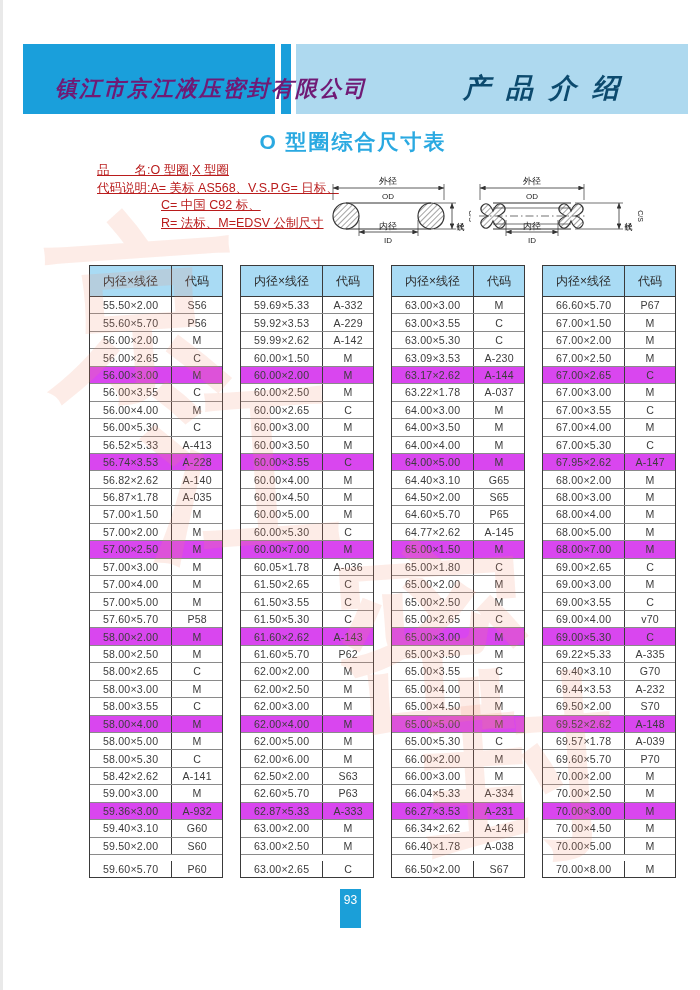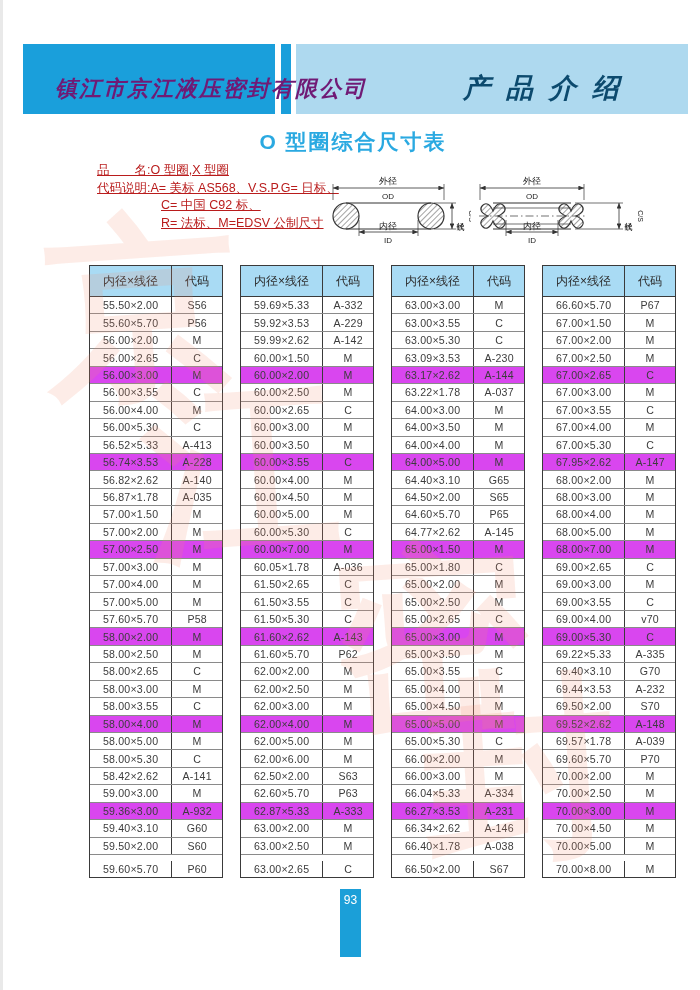--- a/index.html
+++ b/index.html
@@ -40,21 +40,21 @@
   
   .watermark{position:absolute;left:0;top:0;width:700px;height:990px;z-index:5;
              pointer-events:none;font-family:"DejaVu Serif",serif;font-weight:bold;
              color:rgba(242,140,110,0.17);}
   .watermark span{position:absolute;font-size:195px;line-height:1;transform:rotate(-4deg);}
   .watermark span:nth-child(1){left:40px;top:210px;}
   .watermark span:nth-child(2){left:140px;top:370px;}
   .watermark span:nth-child(3){left:330px;top:540px;}
   .watermark span:nth-child(4){left:420px;top:670px;}
   
-  .page-badge{position:absolute;left:337px;top:889px;width:21px;height:68px;
+  .page-badge{position:absolute;left:337px;top:889px;width:21px;height:39px;
               background:#1b9fd8;color:#fff;font-size:12px;text-align:center;
               padding-top:4px;box-sizing:border-box;}
 </style>
 </head>
 <body>
 
 <div class="page">
 
   <div class="band band-dark"></div>
   <div class="band band-stripe"></div>

